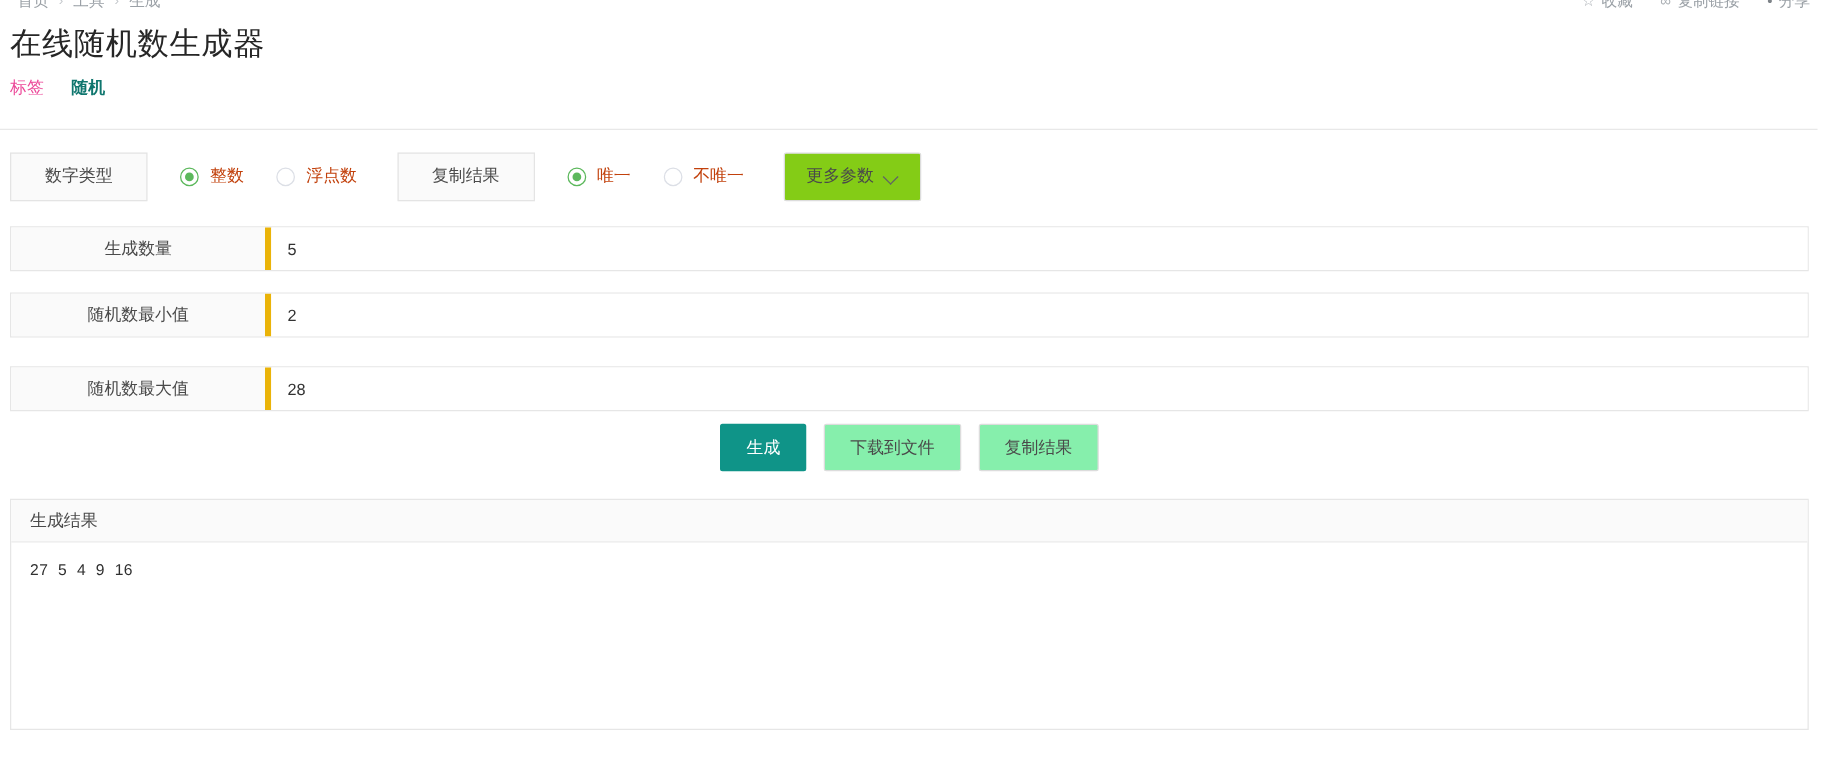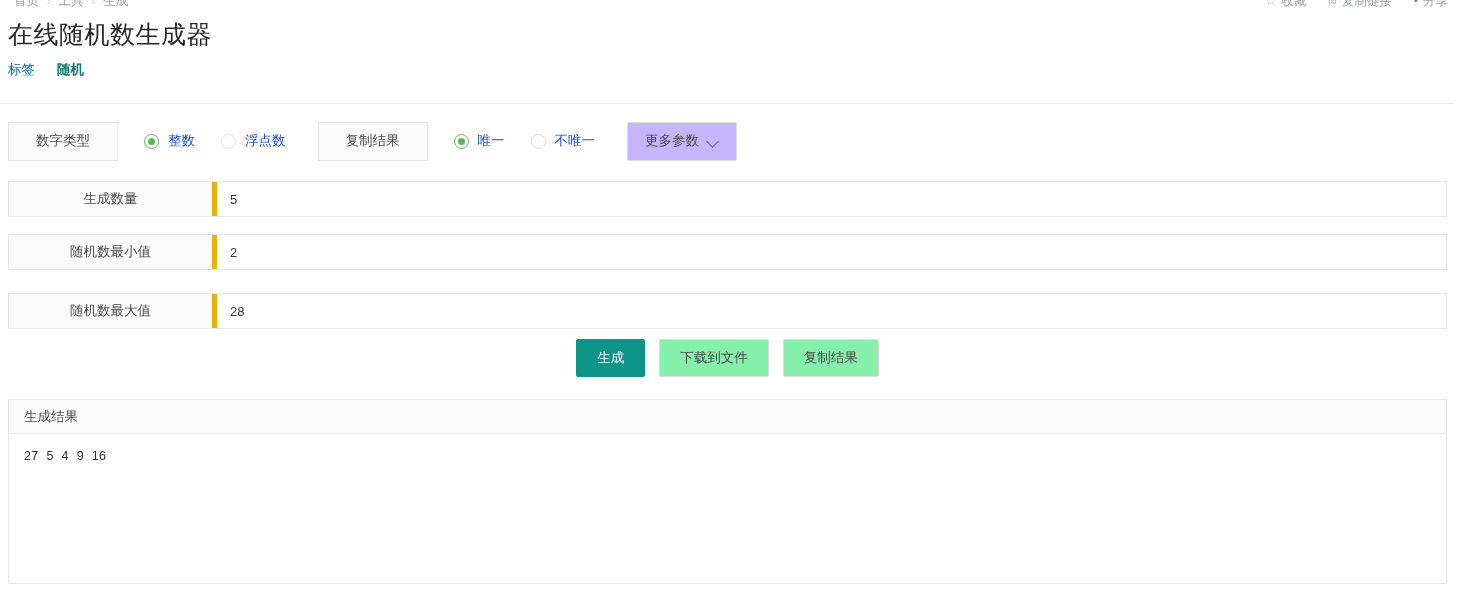--- a/index.html
+++ b/index.html
@@ -36,21 +36,21 @@
     font-size: 25px; font-weight: 400; color: #262626;
     letter-spacing: 0.5px;
   }
 
   
   .tagrow {
     position: absolute; left: 8px; top: 61px;
     display: flex; align-items: center; gap: 22px;
     font-size: 13.5px;
   }
-  .tag-label { color: #0369a1; }
+  .tag-label { color: #ec4899; }
   .tag-link { color: #0f766e; cursor: pointer; font-weight: bold; }
 
   
   .divider {
     position: absolute; left: 0; top: 103px;
     width: 1454px; height: 1px; background: #e8e8e8;
   }
 
   
   .options {
@@ -59,37 +59,37 @@
   }
   .optbox {
     height: 39px; min-width: 110px;
     border: 1px solid #e4e4e4; background: #fafafa;
     display: flex; align-items: center; justify-content: center;
     font-size: 13.5px; color: #4a4a4a;
     padding: 4px 18px;
   }
   .radio {
     display: flex; align-items: center; gap: 9px;
-    font-size: 13.5px; color: #1d4ed8;
+    font-size: 13.5px; color: #c2410c;
     margin-left: 26px; cursor: pointer; white-space: nowrap;
   }
   .radio .dot {
     width: 15px; height: 15px; border-radius: 50%;
     border: 1px solid #dcdfe6; background: #fff;
     display: inline-block; position: relative; flex: 0 0 auto;
   }
   .radio.on .dot { border-color: #5cb85c; }
   .radio.on .dot::after {
     content: ""; position: absolute; left: 3px; top: 3px;
     width: 7px; height: 7px; border-radius: 50%; background: #5cb85c;
   }
   .gap-l { margin-left: 32px; }
   .morebtn {
     margin-left: 32px; height: 39px;
-    border: 1px solid #dcdcdc; background: #c4b5fd; border-radius: 2px;
+    border: 1px solid #dcdcdc; background: #84cc16; border-radius: 2px;
     display: flex; align-items: center; gap: 9px;
     padding: 4px 17px; font-size: 13.5px; color: #4a4a4a; cursor: pointer;
   }
   .chev { width: 11px; height: 11px; display: inline-block; position: relative; }
   .chev::after {
     content: ""; position: absolute; left: 0; top: 1px;
     width: 8px; height: 8px;
     border-right: 1.6px solid #606266; border-bottom: 1.6px solid #606266;
     transform: rotate(45deg);
   }

